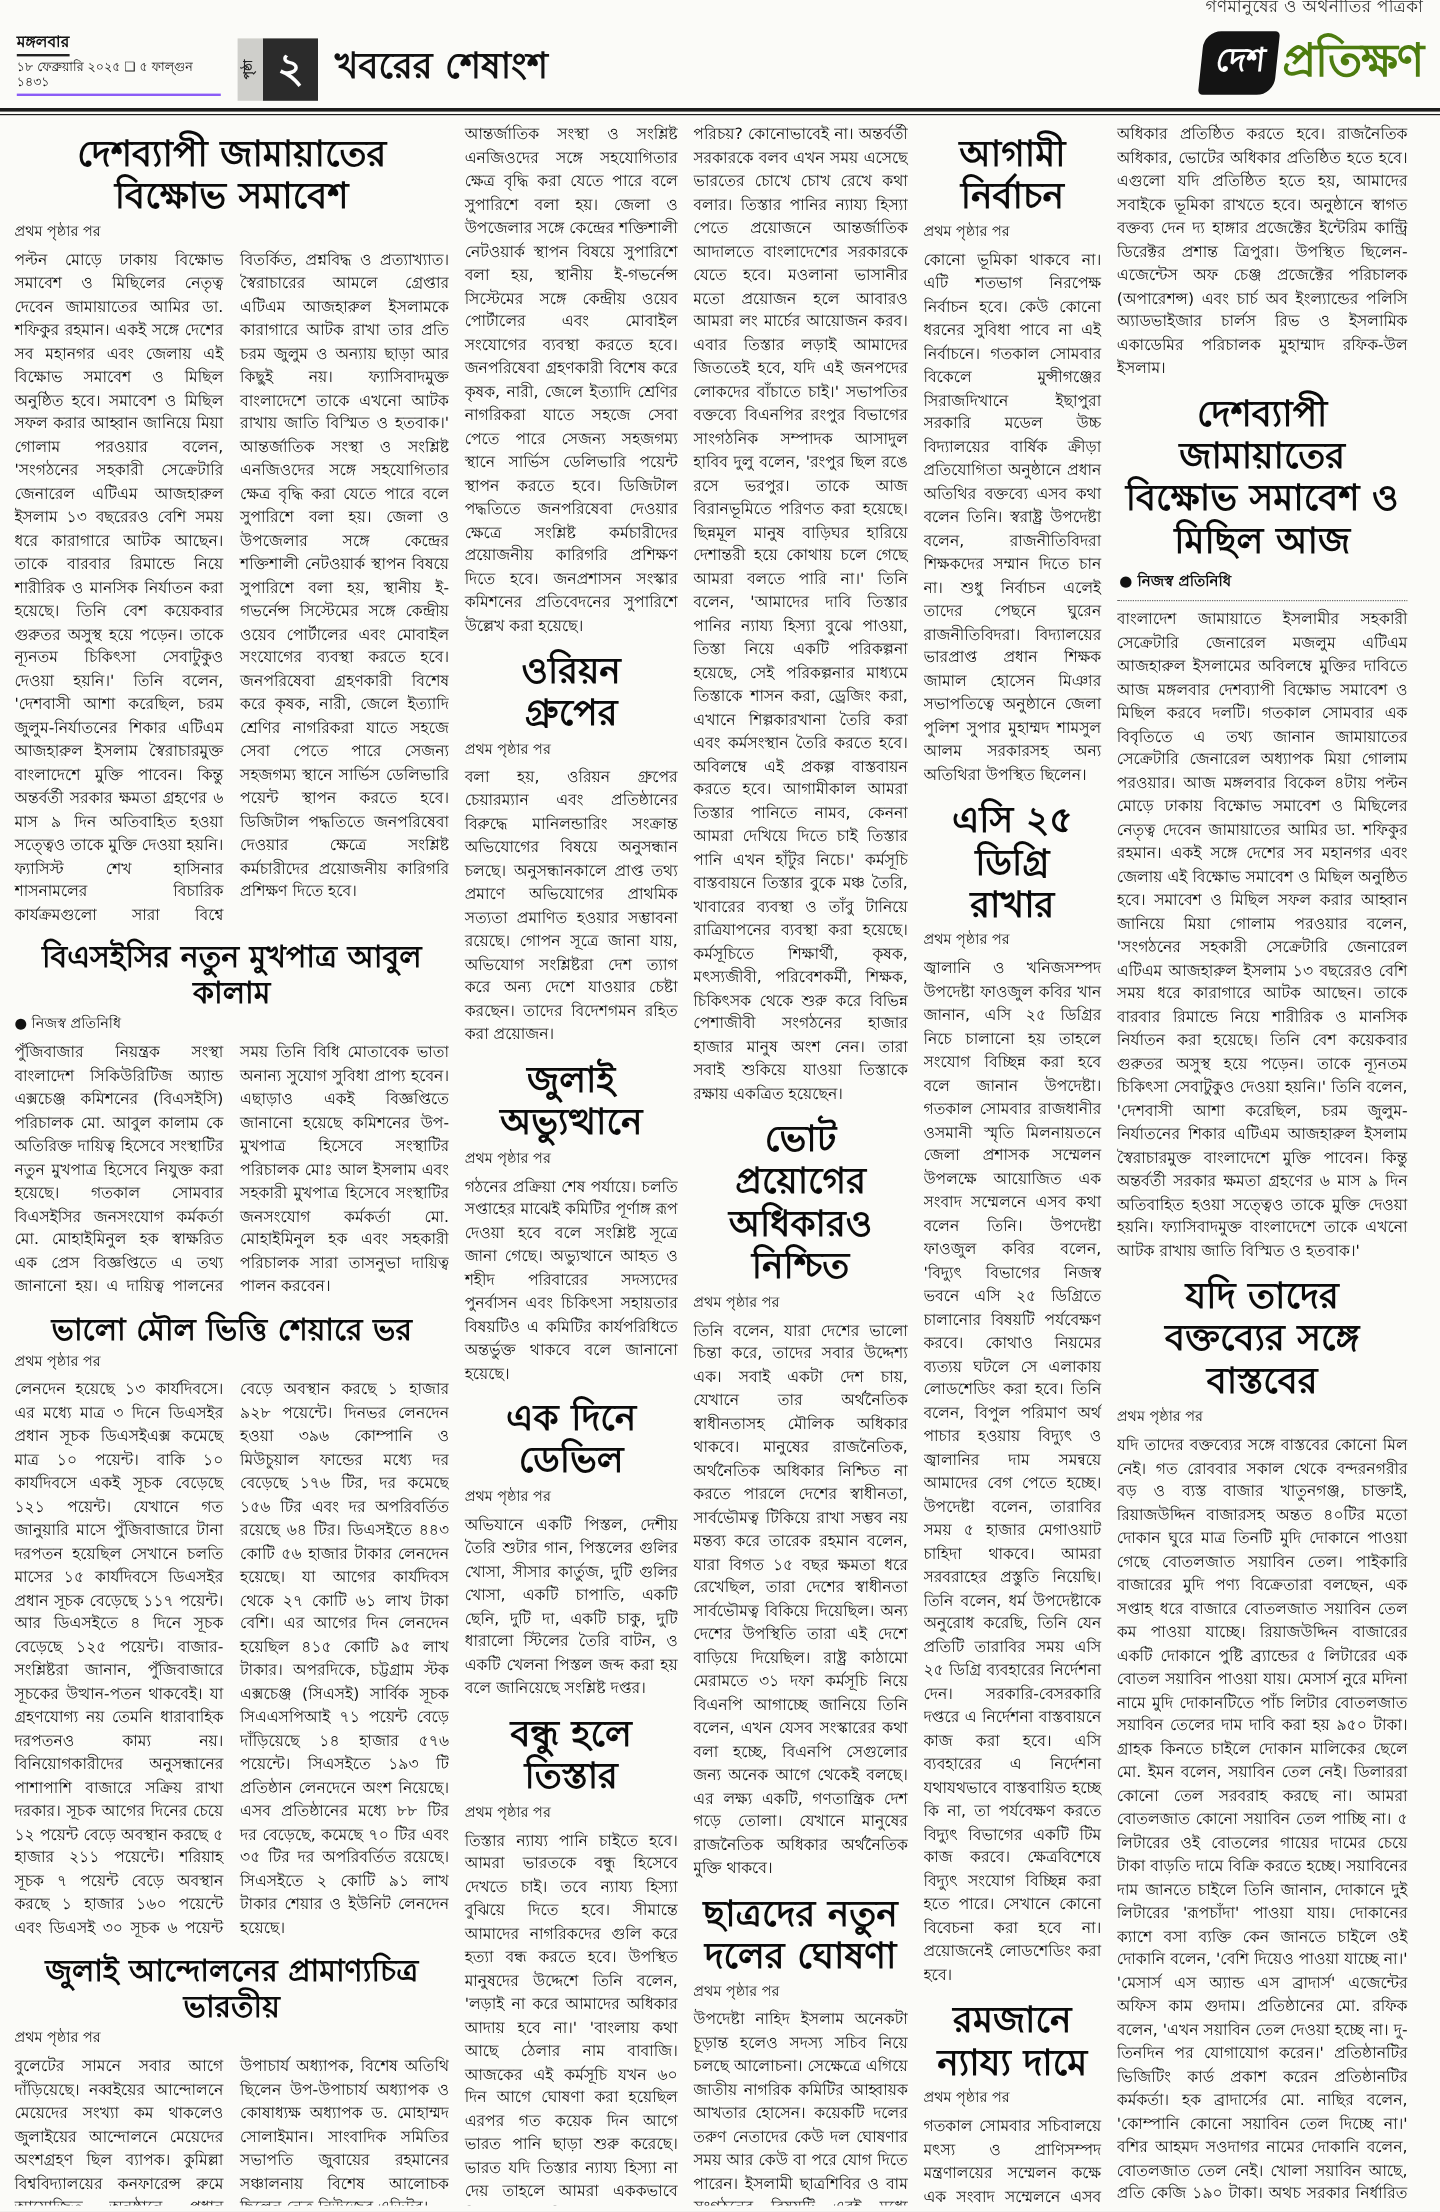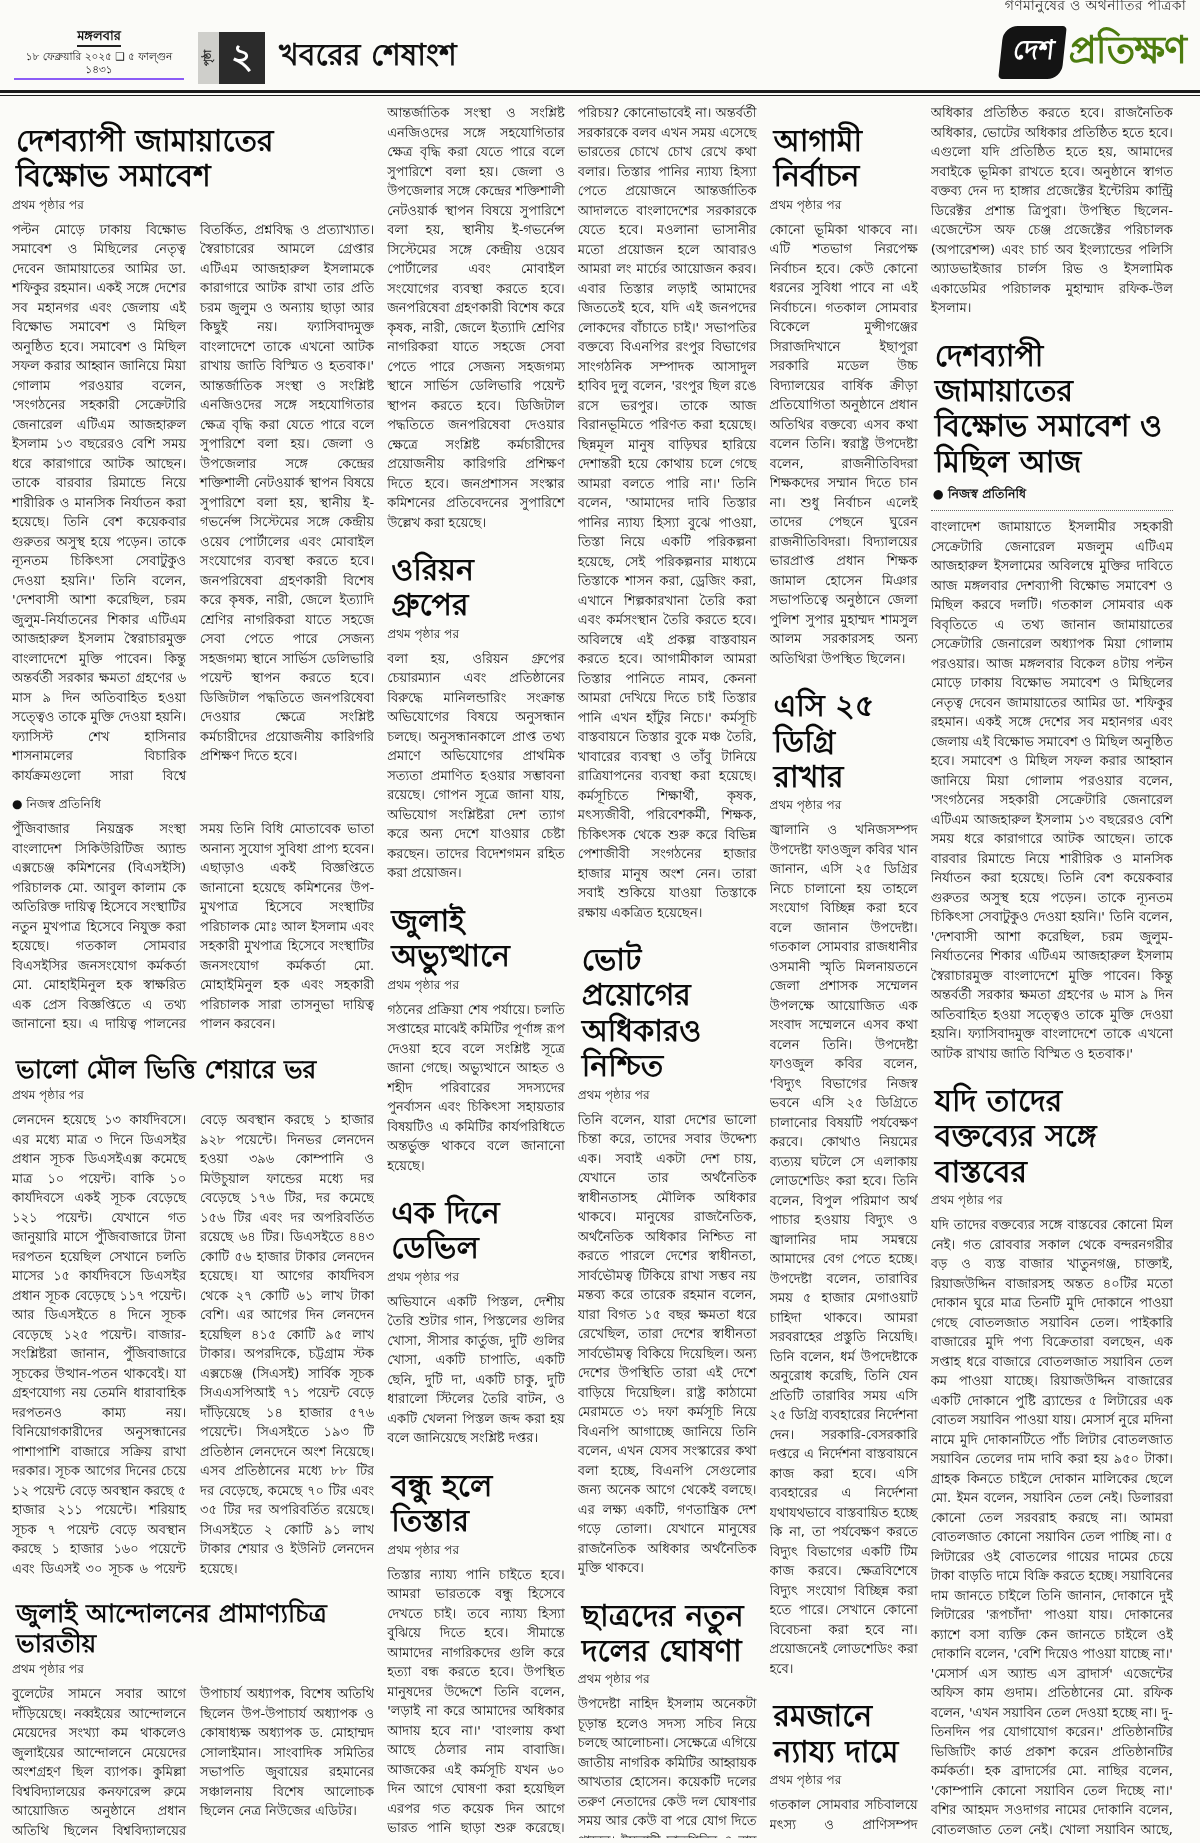--- a/index.html
+++ b/index.html
@@ -5,41 +5,41 @@
   html,body{margin:0;padding:0;background:#e8e8e4;}
   .page{
     position:relative;width:1200px;height:1843px;margin:0 auto;
     background:#fbfbf8;color:#111;overflow:hidden;
     font-family:"DejaVu Sans","Liberation Sans",sans-serif;
   }
   
   .hdr{display:flex;align-items:flex-end;gap:14px;padding:26px 14px 6px 14px;height:58px;
        border-bottom:3px solid #1c1c1c;position:relative;}
   .hdr:after{content:"";position:absolute;left:0;right:0;bottom:-6px;border-bottom:1px solid #1c1c1c;}
-  .dateblock{width:170px;text-align:center;line-height:1.25;padding-bottom:4px;}
+  .dateblock{width:170px;text-align:left;line-height:1.25;padding-bottom:4px;}
   .dateblock .d1{font-weight:700;font-size:13px;border-bottom:2px solid #222;display:inline-block;padding-bottom:1px;}
   .dateblock .d2{font-size:10.5px;margin-top:3px;border-bottom:2px solid #8b5cf6;padding-bottom:2px;}
   .pgno{display:flex;align-items:stretch;height:52px;}
   .pgno .vlabel{writing-mode:vertical-rl;transform:rotate(180deg);font-size:10px;background:#cfcfcb;
         color:#222;display:flex;align-items:center;justify-content:center;padding:1px 2px;font-weight:700;}
   .pgno .num{background:#2b2b2b;color:#fff;font-size:34px;font-weight:700;width:46px;
         display:flex;align-items:center;justify-content:center;}
   .secttitle{font-size:30px;font-weight:700;letter-spacing:0;padding-bottom:2px;white-space:nowrap;}
   .mast{margin-left:auto;text-align:right;padding-bottom:0;}
   .mast .tag{font-size:14px;color:#333;margin-bottom:2px;letter-spacing:.3px;}
   .logo{display:inline-flex;align-items:center;gap:4px;}
   .logo .l1{background:#141414;color:#fff;font-weight:700;font-size:27px;padding:3px 10px 5px 12px;
         border-radius:14px 4px 14px 4px;transform:skewX(-6deg);}
   .logo .l2{font-weight:700;font-size:38px;color:#4d7c0f;letter-spacing:-1px;}
   
   main{display:grid;grid-template-columns:30.8% 15.1% 15.2% 12.6% 20.6%;gap:13px;
        padding:10px 12px 0 12px;height:1735px;overflow:hidden;}
   .col{overflow:hidden;min-width:0;}
   .article{margin-bottom:10px;}
-  .hl{font-weight:700;text-align:left;line-height:1.18;margin:20px 4px 2px 4px;color:#0b0b0b;}
+  .hl{font-weight:700;text-align:center;line-height:1.18;margin:8px 4px 2px 4px;color:#0b0b0b;}
   .hl.xl{font-size:30px;}
   .hl.lg{font-size:25px;}
   .hl.md{font-size:30px;}
   .sub{font-size:12px;font-weight:400;margin:1px 0 4px 0;}
   .byline{font-size:12.5px;font-weight:700;text-align:left;margin:6px 0 3px 2px;}
   .byline-rule{border-bottom:1px dotted #666;margin:0 0 6px 0;height:2px;}
   .btxt{font-size:13px;line-height:1.5;text-align:justify;word-break:break-word;hyphens:auto;}
   .btxt p{margin:0 0 2px 0;text-indent:0;}
   .cols2 .btxt{column-count:2;column-gap:14px;}
 </style>
@@ -70,20 +70,21 @@
   <main id="body-grid">
       <section class="col cols2">
         <article class="article">
           <h2 class="hl xl">দেশব্যাপী জামায়াতের বিক্ষোভ সমাবেশ</h2>
           <div class="sub">প্রথম পৃষ্ঠার পর</div>
           <div class="btxt">
             <p>পল্টন মোড়ে ঢাকায় বিক্ষোভ সমাবেশ ও মিছিলের নেতৃত্ব দেবেন জামায়াতের আমির ডা. শফিকুর রহমান। একই সঙ্গে দেশের সব মহানগর এবং জেলায় এই বিক্ষোভ সমাবেশ ও মিছিল অনুষ্ঠিত হবে। সমাবেশ ও মিছিল সফল করার আহ্বান জানিয়ে মিয়া গোলাম পরওয়ার বলেন, 'সংগঠনের সহকারী সেক্রেটারি জেনারেল এটিএম আজহারুল ইসলাম ১৩ বছরেরও বেশি সময় ধরে কারাগারে আটক আছেন। তাকে বারবার রিমান্ডে নিয়ে শারীরিক ও মানসিক নির্যাতন করা হয়েছে। তিনি বেশ কয়েকবার গুরুতর অসুস্থ হয়ে পড়েন। তাকে ন্যূনতম চিকিৎসা সেবাটুকুও দেওয়া হয়নি।' তিনি বলেন, 'দেশবাসী আশা করেছিল, চরম জুলুম-নির্যাতনের শিকার এটিএম আজহারুল ইসলাম স্বৈরাচারমুক্ত বাংলাদেশে মুক্তি পাবেন। কিন্তু অন্তর্বর্তী সরকার ক্ষমতা গ্রহণের ৬ মাস ৯ দিন অতিবাহিত হওয়া সত্ত্বেও তাকে মুক্তি দেওয়া হয়নি। ফ্যাসিস্ট শেখ হাসিনার শাসনামলের বিচারিক কার্যক্রমগুলো সারা বিশ্বে বিতর্কিত, প্রশ্নবিদ্ধ ও প্রত্যাখ্যাত। স্বৈরাচারের আমলে গ্রেপ্তার এটিএম আজহারুল ইসলামকে কারাগারে আটক রাখা তার প্রতি চরম জুলুম ও অন্যায় ছাড়া আর কিছুই নয়। ফ্যাসিবাদমুক্ত বাংলাদেশে তাকে এখনো আটক রাখায় জাতি বিস্মিত ও হতবাক।' আন্তর্জাতিক সংস্থা ও সংশ্লিষ্ট এনজিওদের সঙ্গে সহযোগিতার ক্ষেত্র বৃদ্ধি করা যেতে পারে বলে সুপারিশে বলা হয়। জেলা ও উপজেলার সঙ্গে কেন্দ্রের শক্তিশালী নেটওয়ার্ক স্থাপন বিষয়ে সুপারিশে বলা হয়, স্থানীয় ই-গভর্নেন্স সিস্টেমের সঙ্গে কেন্দ্রীয় ওয়েব পোর্টালের এবং মোবাইল সংযোগের ব্যবস্থা করতে হবে। জনপরিষেবা গ্রহণকারী বিশেষ করে কৃষক, নারী, জেলে ইত্যাদি শ্রেণির নাগরিকরা যাতে সহজে সেবা পেতে পারে সেজন্য সহজগম্য স্থানে সার্ভিস ডেলিভারি পয়েন্ট স্থাপন করতে হবে। ডিজিটাল পদ্ধতিতে জনপরিষেবা দেওয়ার ক্ষেত্রে সংশ্লিষ্ট কর্মচারীদের প্রয়োজনীয় কারিগরি প্রশিক্ষণ দিতে হবে।</p>
           </div>
         </article>
         <article class="article">
+          <h2 class="hl lg">বিএসইসির নতুন মুখপাত্র আবুল কালাম</h2>
           <div class="sub">● নিজস্ব প্রতিনিধি</div>
           <div class="btxt">
             <p>পুঁজিবাজার নিয়ন্ত্রক সংস্থা বাংলাদেশ সিকিউরিটিজ অ্যান্ড এক্সচেঞ্জ কমিশনের (বিএসইসি) পরিচালক মো. আবুল কালাম কে অতিরিক্ত দায়িত্ব হিসেবে সংস্থাটির নতুন মুখপাত্র হিসেবে নিযুক্ত করা হয়েছে। গতকাল সোমবার বিএসইসির জনসংযোগ কর্মকর্তা মো. মোহাইমিনুল হক স্বাক্ষরিত এক প্রেস বিজ্ঞপ্তিতে এ তথ্য জানানো হয়। এ দায়িত্ব পালনের সময় তিনি বিধি মোতাবেক ভাতা অনান্য সুযোগ সুবিধা প্রাপ্য হবেন। এছাড়াও একই বিজ্ঞপ্তিতে জানানো হয়েছে কমিশনের উপ-মুখপাত্র হিসেবে সংস্থাটির পরিচালক মোঃ আল ইসলাম এবং সহকারী মুখপাত্র হিসেবে সংস্থাটির জনসংযোগ কর্মকর্তা মো. মোহাইমিনুল হক এবং সহকারী পরিচালক সারা তাসনুভা দায়িত্ব পালন করবেন।</p>
           </div>
         </article>
         <article class="article">
           <h2 class="hl lg">ভালো মৌল ভিত্তি শেয়ারে ভর</h2>
           <div class="sub">প্রথম পৃষ্ঠার পর</div>
           <div class="btxt">
             <p>লেনদেন হয়েছে ১৩ কার্যদিবসে। এর মধ্যে মাত্র ৩ দিনে ডিএসইর প্রধান সূচক ডিএসইএক্স কমেছে মাত্র ১০ পয়েন্ট। বাকি ১০ কার্যদিবসে একই সূচক বেড়েছে ১২১ পয়েন্ট। যেখানে গত জানুয়ারি মাসে পুঁজিবাজারে টানা দরপতন হয়েছিল সেখানে চলতি মাসের ১৫ কার্যদিবসে ডিএসইর প্রধান সূচক বেড়েছে ১১৭ পয়েন্ট। আর ডিএসইতে ৪ দিনে সূচক বেড়েছে ১২৫ পয়েন্ট। বাজার-সংশ্লিষ্টরা জানান, পুঁজিবাজারে সূচকের উত্থান-পতন থাকবেই। যা গ্রহণযোগ্য নয় তেমনি ধারাবাহিক দরপতনও কাম্য নয়। বিনিয়োগকারীদের অনুসন্ধানের পাশাপাশি বাজারে সক্রিয় রাখা দরকার। সূচক আগের দিনের চেয়ে ১২ পয়েন্ট বেড়ে অবস্থান করছে ৫ হাজার ২১১ পয়েন্টে। শরিয়াহ সূচক ৭ পয়েন্ট বেড়ে অবস্থান করছে ১ হাজার ১৬০ পয়েন্টে এবং ডিএসই ৩০ সূচক ৬ পয়েন্ট বেড়ে অবস্থান করছে ১ হাজার ৯২৮ পয়েন্টে। দিনভর লেনদেন হওয়া ৩৯৬ কোম্পানি ও মিউচুয়াল ফান্ডের মধ্যে দর বেড়েছে ১৭৬ টির, দর কমেছে ১৫৬ টির এবং দর অপরিবর্তিত রয়েছে ৬৪ টির। ডিএসইতে ৪৪৩ কোটি ৫৬ হাজার টাকার লেনদেন হয়েছে। যা আগের কার্যদিবস থেকে ২৭ কোটি ৬১ লাখ টাকা বেশি। এর আগের দিন লেনদেন হয়েছিল ৪১৫ কোটি ৯৫ লাখ টাকার। অপরদিকে, চট্টগ্রাম স্টক এক্সচেঞ্জ (সিএসই) সার্বিক সূচক সিএএসপিআই ৭১ পয়েন্ট বেড়ে দাঁড়িয়েছে ১৪ হাজার ৫৭৬ পয়েন্টে। সিএসইতে ১৯৩ টি প্রতিষ্ঠান লেনদেনে অংশ নিয়েছে। এসব প্রতিষ্ঠানের মধ্যে ৮৮ টির দর বেড়েছে, কমেছে ৭০ টির এবং ৩৫ টির দর অপরিবর্তিত রয়েছে। সিএসইতে ২ কোটি ৯১ লাখ টাকার শেয়ার ও ইউনিট লেনদেন হয়েছে।</p>

